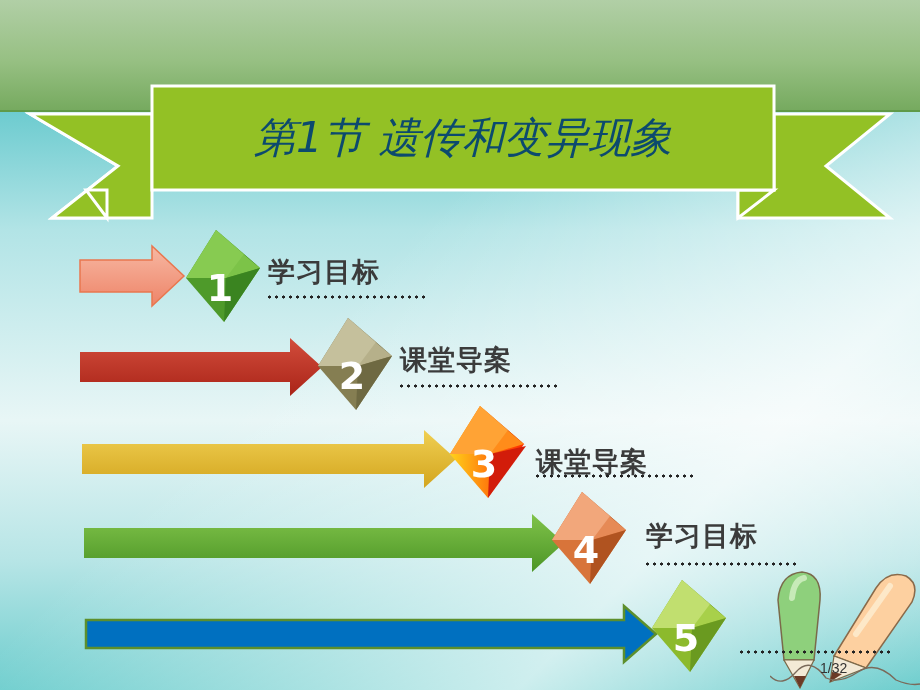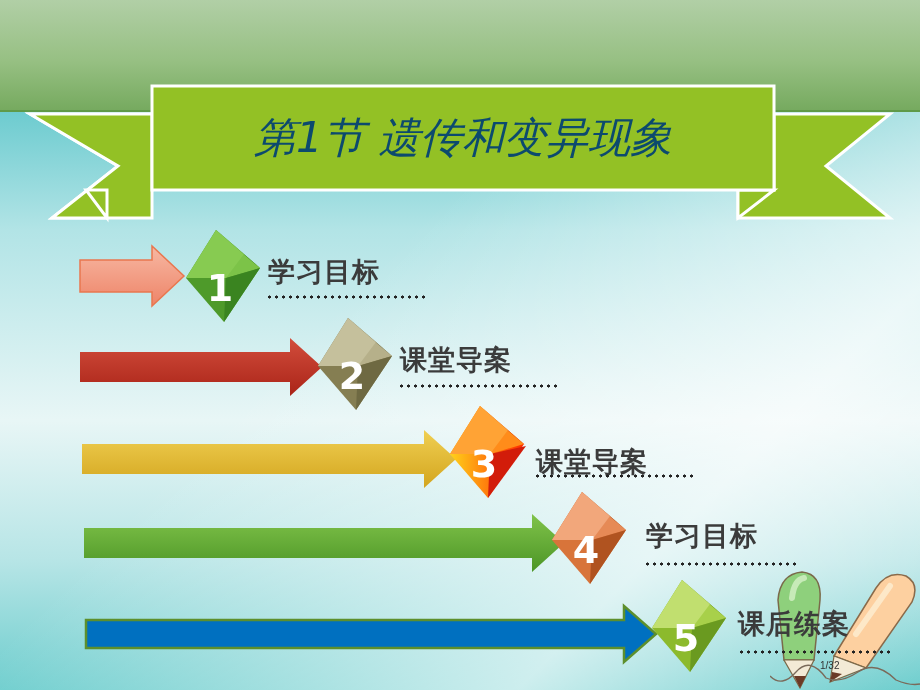--- a/index.html
+++ b/index.html
@@ -42,21 +42,21 @@
       font-family: "DejaVu Sans", sans-serif; white-space: nowrap; letter-spacing: 1px;
     }
     .dots {
       position: absolute; height: 4px;
       background-image: radial-gradient(circle, #222 1.4px, transparent 1.7px);
       background-size: 7px 4px; background-repeat: repeat-x;
     }
 
     .pencils { position: absolute; left: 770px; top: 560px; width: 150px; height: 130px; }
     .page-num {
-      position: absolute; left: 820px; top: 660px; font-size: 10px; color: #333;
+      position: absolute; left: 820px; top: 660px; font-size: 14px; color: #333;
       font-family: "Liberation Sans", sans-serif;
     }
   </style>
 </head>
 <body>
 
 <div class="slide">
 
   <div class="top-band"></div>
 
@@ -201,17 +201,16 @@
     <path d="M24,116 L36,116 L30,128 Z" fill="#6b3a26"></path>
 
     <path d="M64,96 L106,28 Q118,10 136,16 Q150,24 142,42 L96,108 Z" fill="#fdd0a0" stroke="#8a6a4a" stroke-width="1.5"></path>
     <path d="M86,74 L120,26" stroke="#fde8c8" stroke-width="6" fill="none" stroke-linecap="round"></path>
     <path d="M64,96 L96,108 L60,122 Z" fill="#f3ead6" stroke="#7a6a4a" stroke-width="1.2"></path>
     <path d="M62,112 L72,114 L60,122 Z" fill="#6b3a26"></path>
 
     <path d="M0,116 Q12,128 26,112 T56,118 Q70,124 88,112 T126,120 Q140,126 150,124" stroke="#7a6a5a" stroke-width="1.3" fill="none"></path>
   </svg>
 
-  <div class="item-label" style="left:738px;top:606px;">课后练案</div>
   <div class="dots" style="left:738px;top:650px;width:156px;"></div>
 
   <div class="page-num">1/32</div>
 </div>
 
 </body></html>

